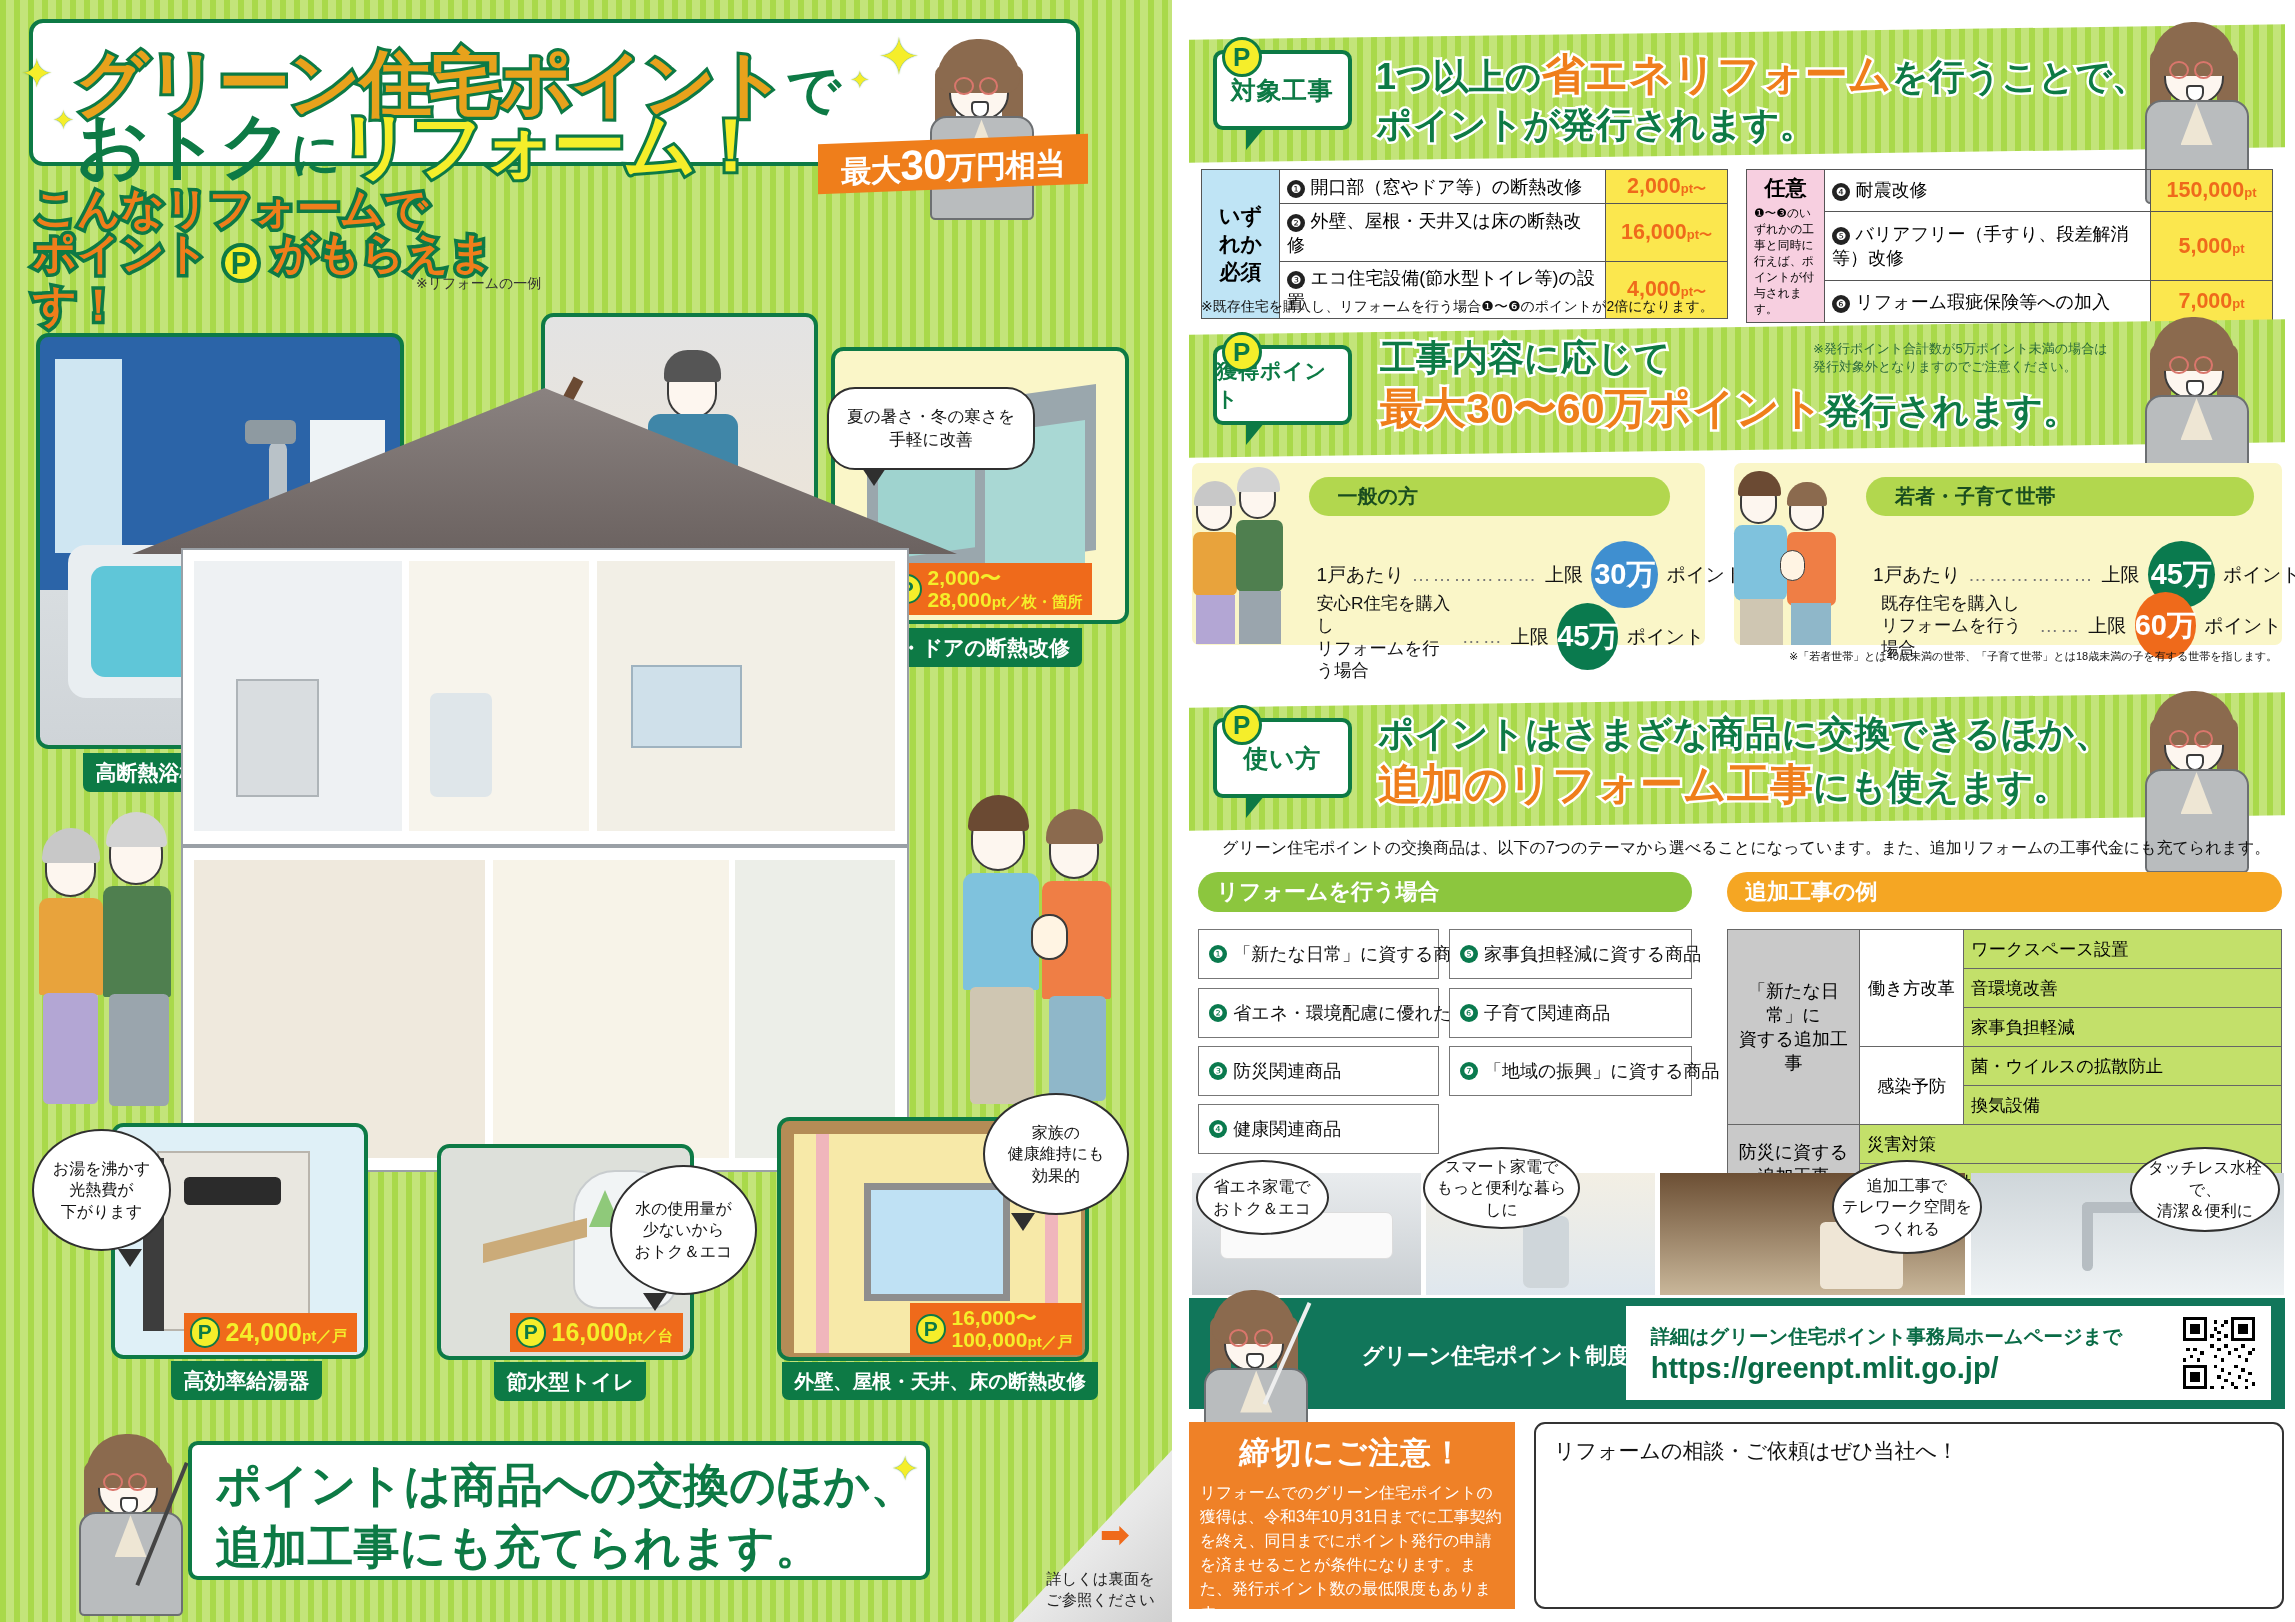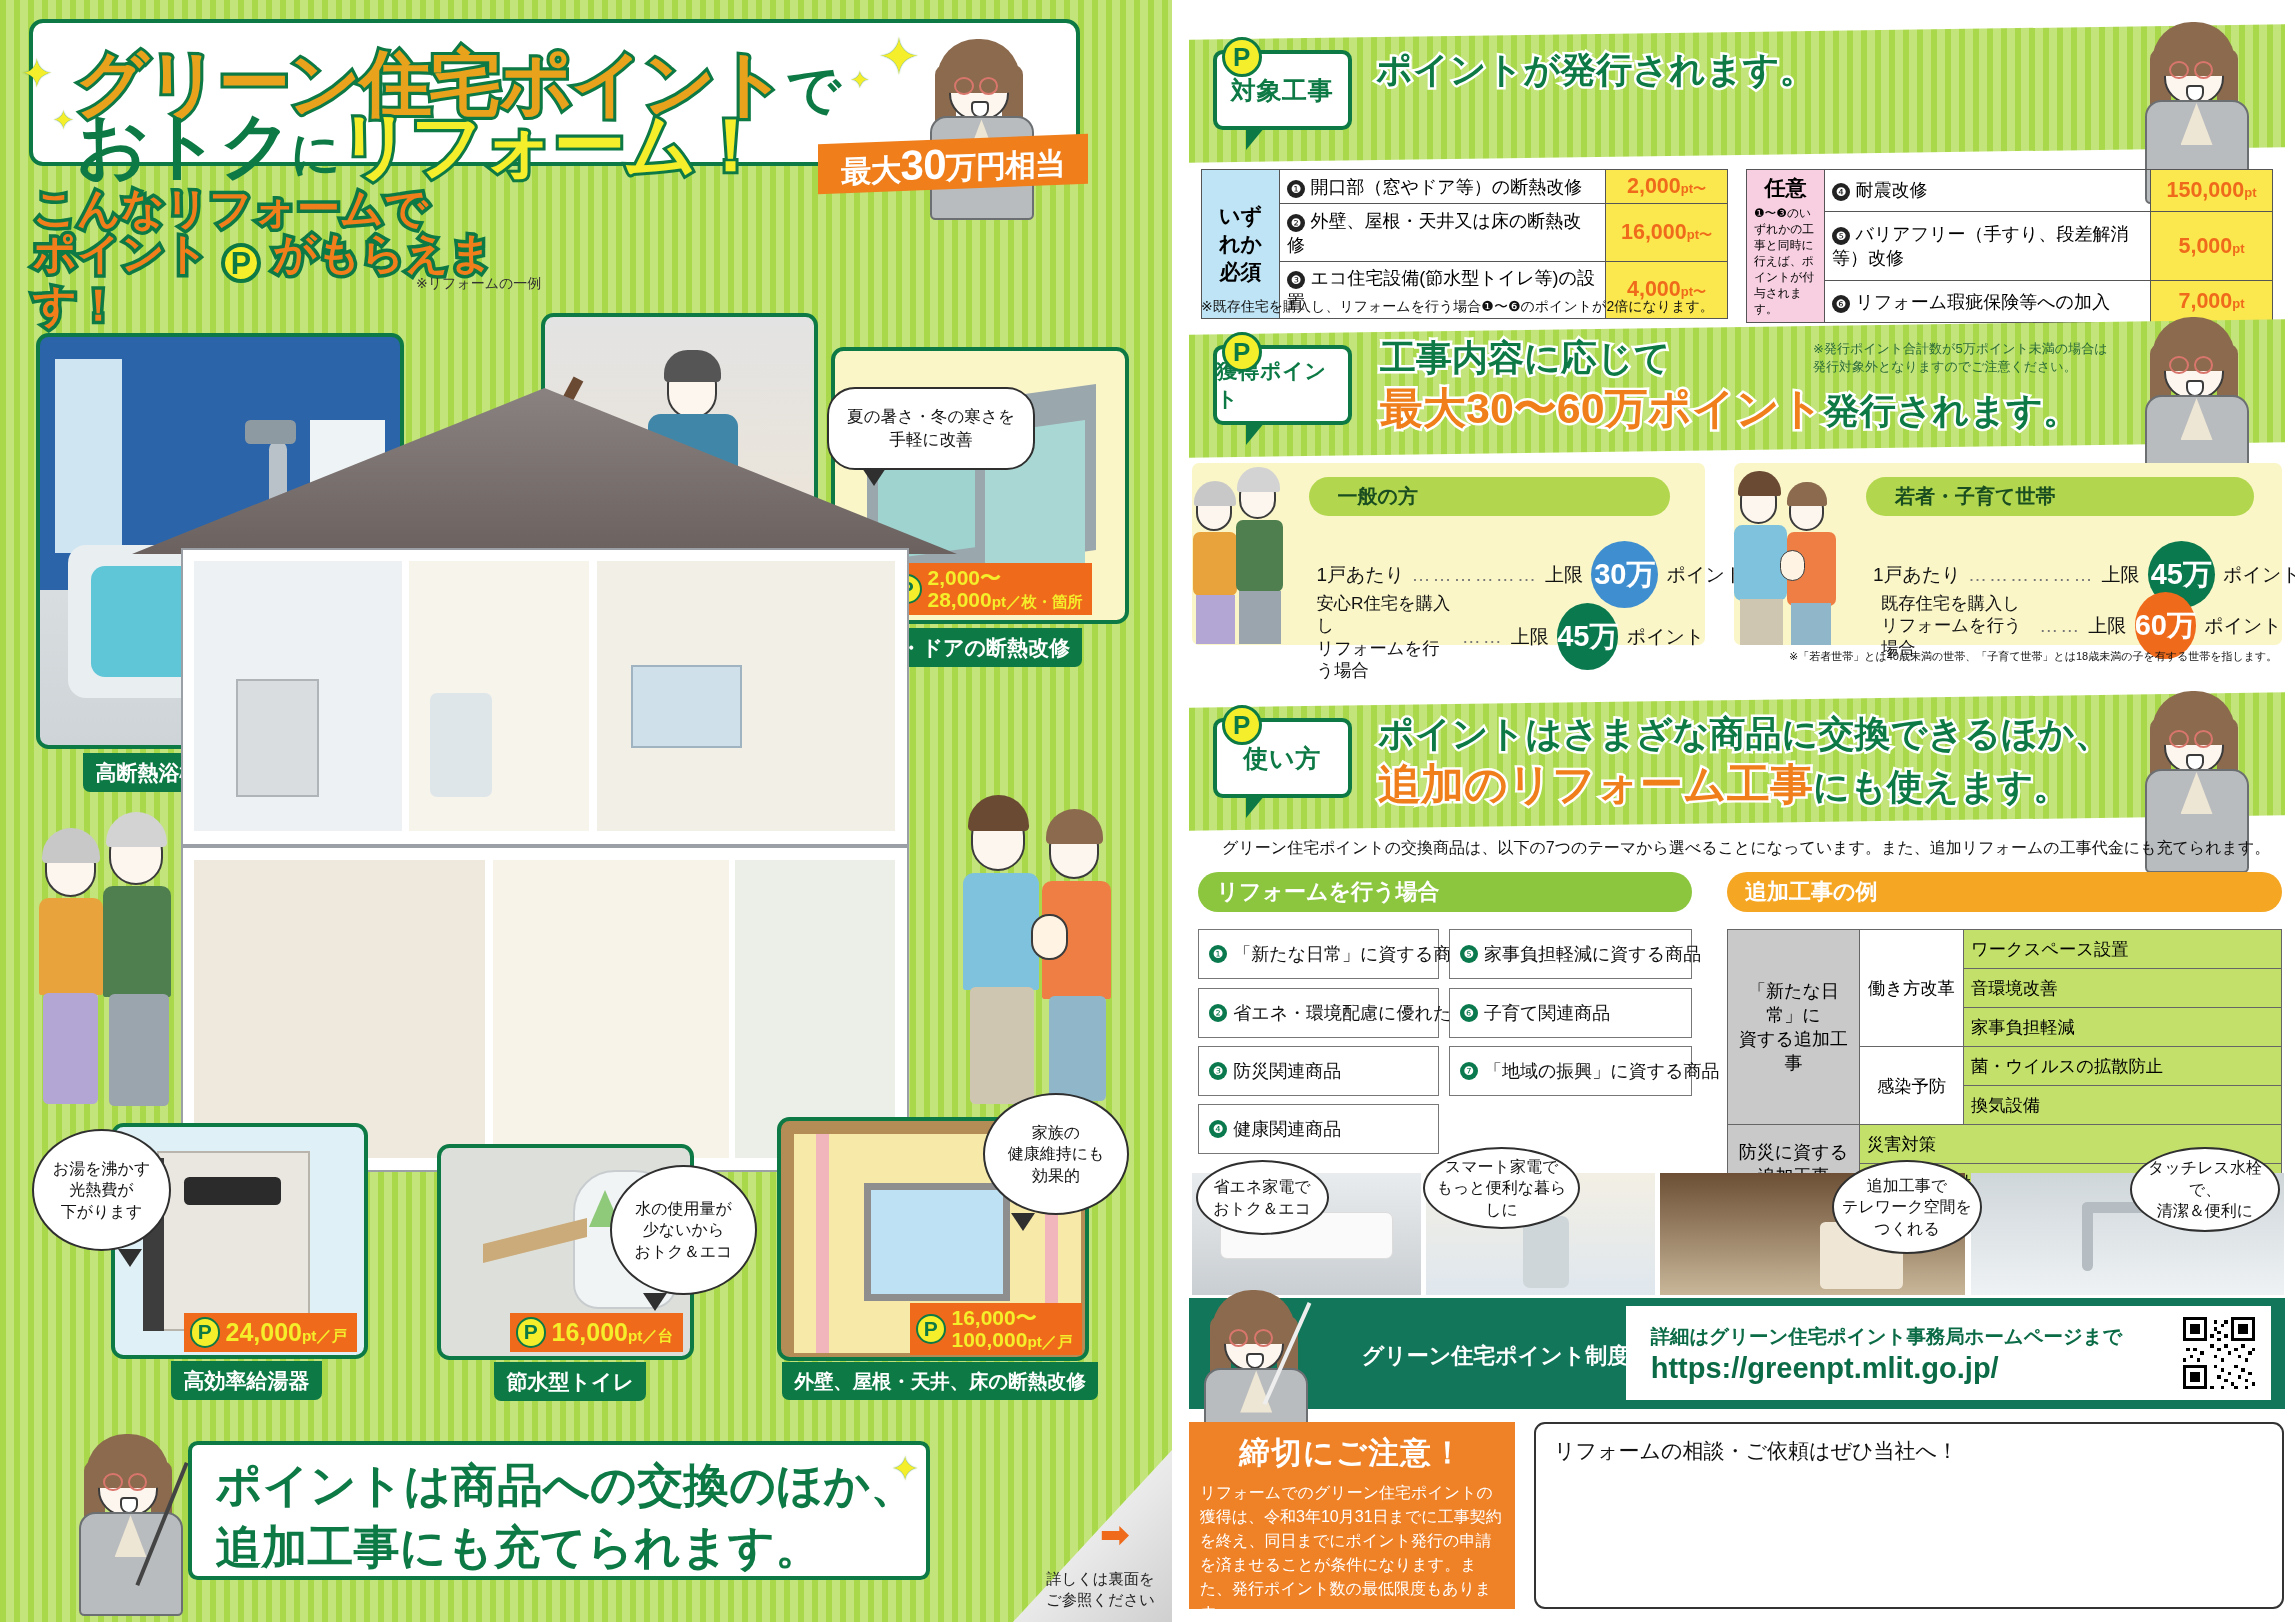--- a/index.html
+++ b/index.html
@@ -449,20 +449,23 @@
 
   <div class="right-panel">
 
     <div class="green-band" style="top: 32px;">
       <div class="band-inner">
         <div class="tag">
           <div class="tag-p">P</div>
           <span>対象工事</span>
         </div>
         <div class="band-text">
+          <div>
+            <span class="grn">1つ以上の</span><span class="org big">省エネリフォーム</span><span class="grn">を行うことで、</span>
+          </div>
           <div class="grn">ポイントが発行されます。</div>
         </div>
       </div>
     </div>
 
     <div class="lady" style="left:971px; top:18px; width:118px; height:139px;">
       <div class="hair-l"></div>
         <div class="hair-r"></div>
       <div class="head"></div>
         <div class="hair"></div>

